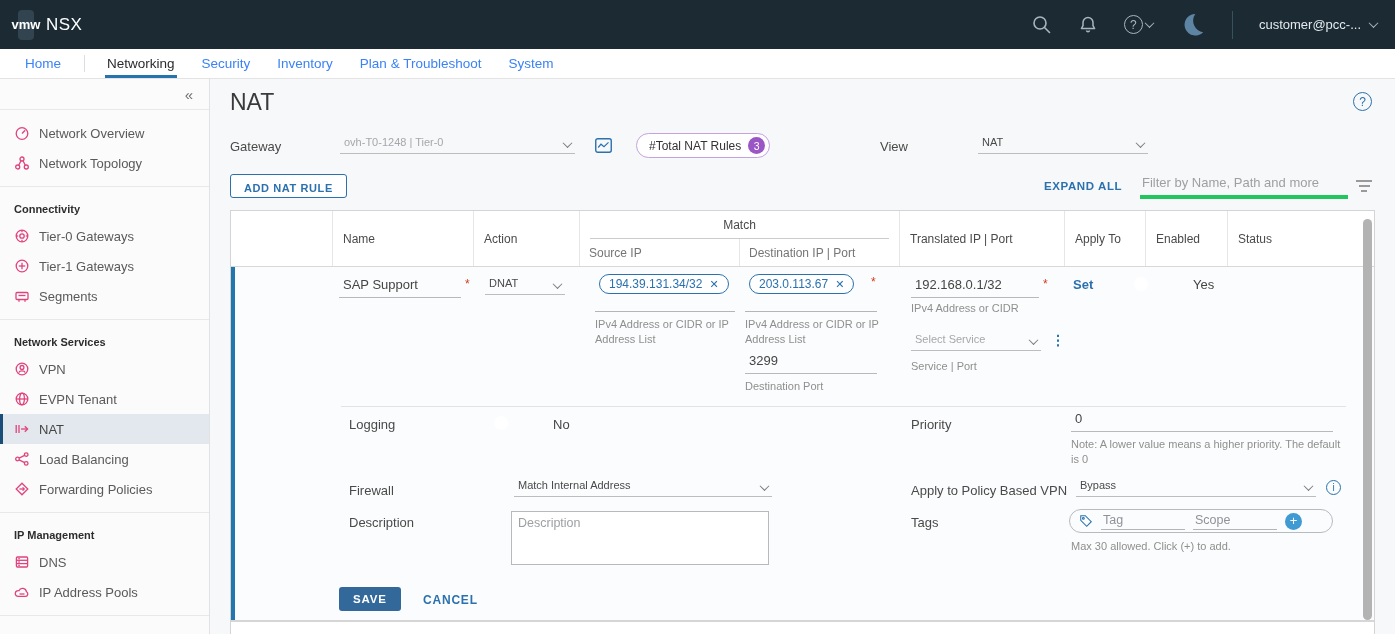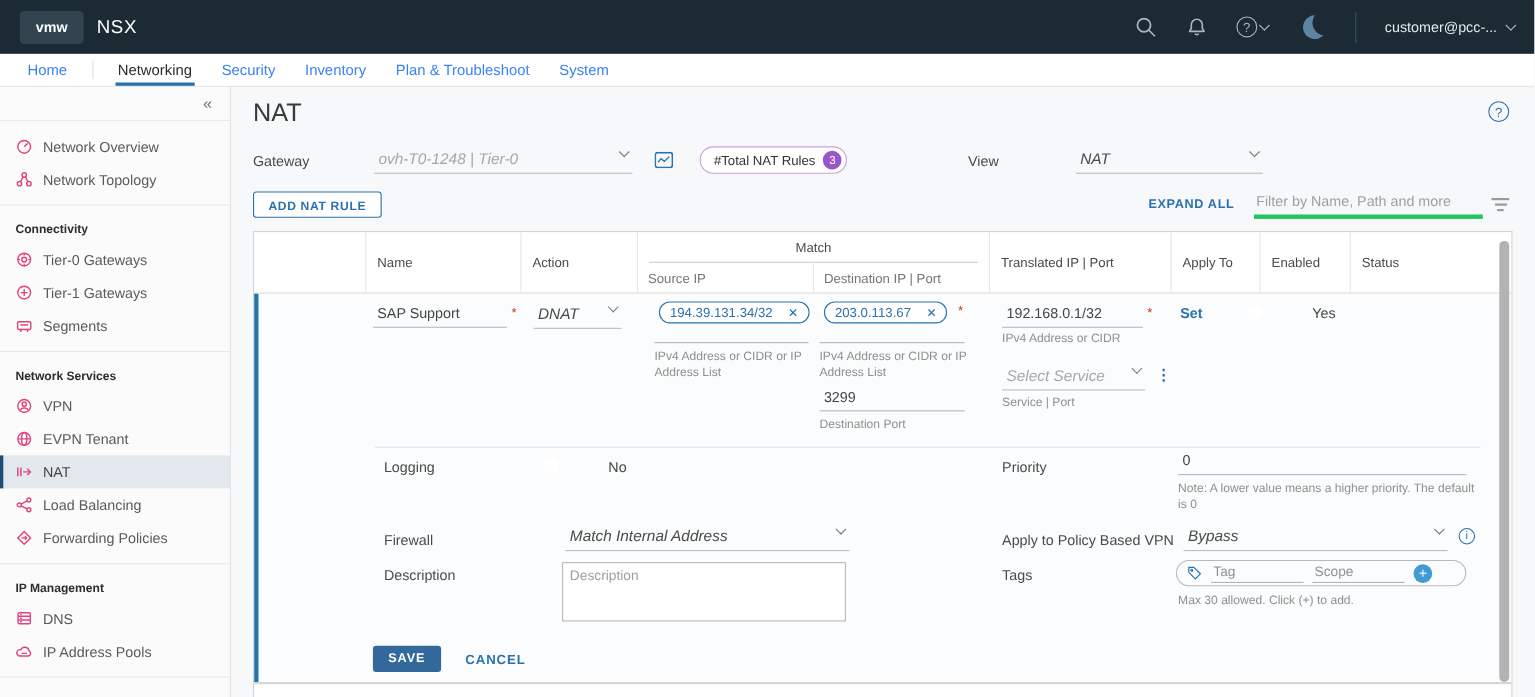--- a/index.html
+++ b/index.html
@@ -1,21 +1,21 @@
 <!DOCTYPE html>
 <html><head>
 <meta charset="utf-8">
 <style>
   * { margin:0; padding:0; box-sizing:border-box; }
   html,body { width:1395px; height:634px; overflow:hidden; background:#f7f8f9;
     font-family:"Liberation Sans", sans-serif; color:#454545; }
 
   
   .topbar { height:49px; background:#1b2a33; display:flex; align-items:center; padding:0 18px; }
-  .logo-box { width:58px; height:30px; background:#31444f; border-radius:4px; color:#fff;
+  .logo-box { width:16px; height:30px; background:#31444f; border-radius:4px; color:#fff;
     font-size:13px; font-weight:bold; display:flex; align-items:center; justify-content:center; }
   .product { color:#fff; font-size:17px; margin-left:12px; letter-spacing:.5px; }
   .topbar-spacer { flex:1; }
   .topbar-right { display:flex; align-items:center; gap:26px; }
   .tb-icon { display:flex; align-items:center; cursor:pointer; }
   .tb-help { display:flex; align-items:center; gap:3px; }
   .qcirc { width:19px; height:19px; border:1.5px solid #a9b6bf; border-radius:50%;
     color:#a9b6bf; font-size:12px; display:flex; align-items:center; justify-content:center; }
   .caret { display:inline-block; width:7px; height:7px; border-right:1.5px solid #7c7c7c;
     border-bottom:1.5px solid #7c7c7c; transform:rotate(45deg) translate(-1px,-1px); }
@@ -50,22 +50,22 @@
     color:#454545; }
   .side-bottom { border-top:1px solid #e8e8e8; margin-top:8px; height:12px; }
 
   
   .main { flex:1; position:relative; background:#f7f8f9; }
   .page-title { position:absolute; left:20px; top:10px; font-size:23px; color:#3a3a3a; font-weight:400; }
   .page-help { position:absolute; right:23px; top:13px; width:19px; height:19px;
     border:1.5px solid #2a71ae; border-radius:50%; color:#2a71ae; font-size:12px;
     display:flex; align-items:center; justify-content:center; cursor:pointer; }
   .ctl-label { position:absolute; font-size:13px; color:#4a4a4a; }
-  .sel { display:flex; justify-content:space-between; align-items:flex-start;
-    border-bottom:1px solid #bdbdbd; padding:2px 4px 5px; font-size:14px; color:#4a4a4a; cursor:pointer;font-style:italic; }
+  .sel { display:flex; justify-content:space-between; align-items:flex-end;
+    border-bottom:1px solid #bdbdbd; padding:2px 4px 5px; font-size:11px; color:#4a4a4a; cursor:pointer; }
   .sel .val { white-space:nowrap; }
   .sel.grey .val { color:#a5a8ab; }
   .gateway-select { position:absolute; left:130px; top:55px; width:235px; }
   .chart-icon { position:absolute; left:385px; top:59px; cursor:pointer; }
   .total-pill { position:absolute; left:426px; top:54px; display:inline-flex; align-items:center;
     gap:7px; border:1px solid #c5a1e2; border-radius:13px; padding:3px 4px 3px 12px;
     font-size:12px; color:#333; background:#fff; }
   .total-pill .count { width:17px; height:17px; border-radius:50%; background:#9b56c6; color:#fff;
     font-size:10.5px; display:flex; align-items:center; justify-content:center; }
   .view-select { position:absolute; left:768px; top:55px; width:170px; }
@@ -102,21 +102,21 @@
   
   .edit-row { position:relative; height:355px; background:#fbfcfd; border-bottom:2px solid #d6d6d6;
     font-size:13px; }
   .row-bar { position:absolute; left:0; top:0; bottom:0; width:4px; background:#2176ae; }
   .abs { position:absolute; }
   .uin { border:none; border-bottom:1px solid #b9b9b9; background:transparent;
     font-family:"Liberation Sans",sans-serif; font-size:13px; color:#454545;
     padding:2px 4px 5px; outline:none; }
   .uin::placeholder { color:#a5a8ab; }
   .req { color:#d23a1e; font-size:12px; }
-  .chip { display:inline-flex; align-items:center; gap:14px; border:1px solid #2a71ae;
+  .chip { display:inline-flex; align-items:center; gap:7px; border:1px solid #2a71ae;
     border-radius:12px; padding:2px 9px; font-size:12px; color:#2a71ae; background:#fff; }
   .chip .x { cursor:pointer; font-size:11px; }
   .field-line { border-bottom:1px solid #b5b5b5; }
   .hint { font-size:11px; color:#8f8f8f; line-height:1.4; }
   .blue-link { color:#2a71ae; font-weight:bold; font-size:13px; cursor:pointer; }
   .toggle { width:35px; height:16px; border-radius:9px; position:relative; cursor:pointer; }
   .toggle .knob { position:absolute; top:1px; right:1px; width:14px; height:14px;
     background:#fff; border-radius:50%; }
   .toggle.on { background:#61a41f; }
   .toggle.off { background:#8f979c; }

